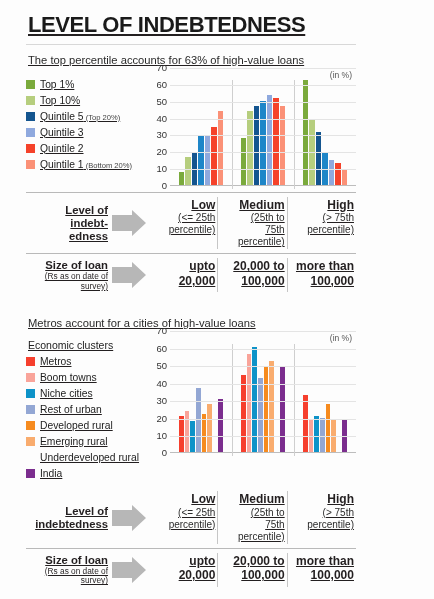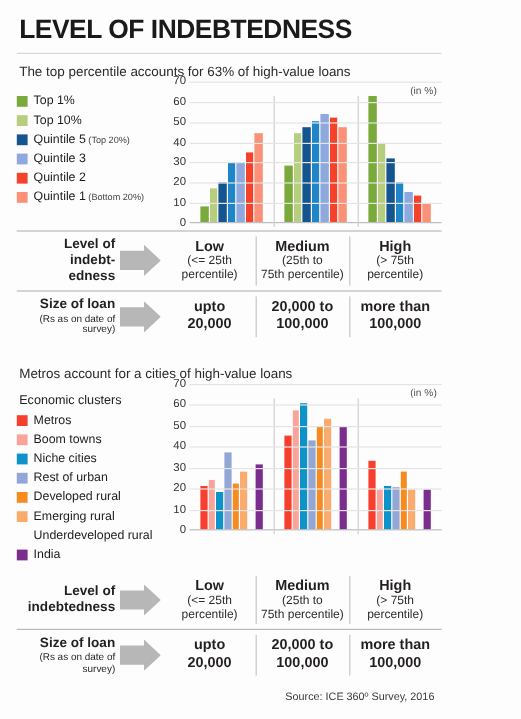--- a/index.html
+++ b/index.html
@@ -3,21 +3,21 @@
 <meta charset="utf-8">
 <style>
   * { box-sizing: border-box; margin: 0; padding: 0; }
   html, body {
     width: 434px; height: 599px;
     background: #fdfdfd;
     font-family: "Liberation Sans", sans-serif;
     color: #231f20;
     overflow: hidden;
   }
-  .page { position: relative; width: 382px; height: 599px; padding: 0 14px; }
+  .page { position: relative; width: 382px; height: 599px; padding: 0 26px; text-decoration: underline; }
 
   .title {
     font-size: 22px; font-weight: bold; letter-spacing: -0.4px;
     padding: 12px 0 4px 2px; color: #1a1a1a;
   }
   .rule { height: 1px; background: #d8d8d8; margin: 2px 0 0 0; }
 
   .subtitle { font-size: 11.2px; padding: 9px 0 2px 2px; color: #2a2a2a; }
 
   
@@ -85,21 +85,21 @@
   }
   .lab-text { font-size: 11.3px; font-weight: bold; line-height: 1.15; }
   .lab-text .small { font-size: 8.3px; font-weight: normal; display: block; }
   .arrow {
     width: 34px; height: 26px; flex: 0 0 34px; margin-left: 4px;
     position: relative; align-self: center;
   }
   .arrow svg { display: block; }
   .val-cells { flex: 1 1 auto; display: flex; }
   .vcell {
-    flex: 1 1 0; text-align: center; padding: 5px 2px;
+    flex: 1 1 0; text-align: right; padding: 5px 2px;
     position: relative; font-size: 11px; line-height: 1.2;
   }
   .vcell + .vcell::before {
     content: ""; position: absolute; left: 0; top: 4px; bottom: 4px;
     width: 1px; background: #c6c6c6;
   }
   .vcell .big { font-weight: bold; font-size: 12px; display: block; }
   .vcell .sm { font-size: 10px; display: block; color: #2b2b2b; }
 
   .source {

